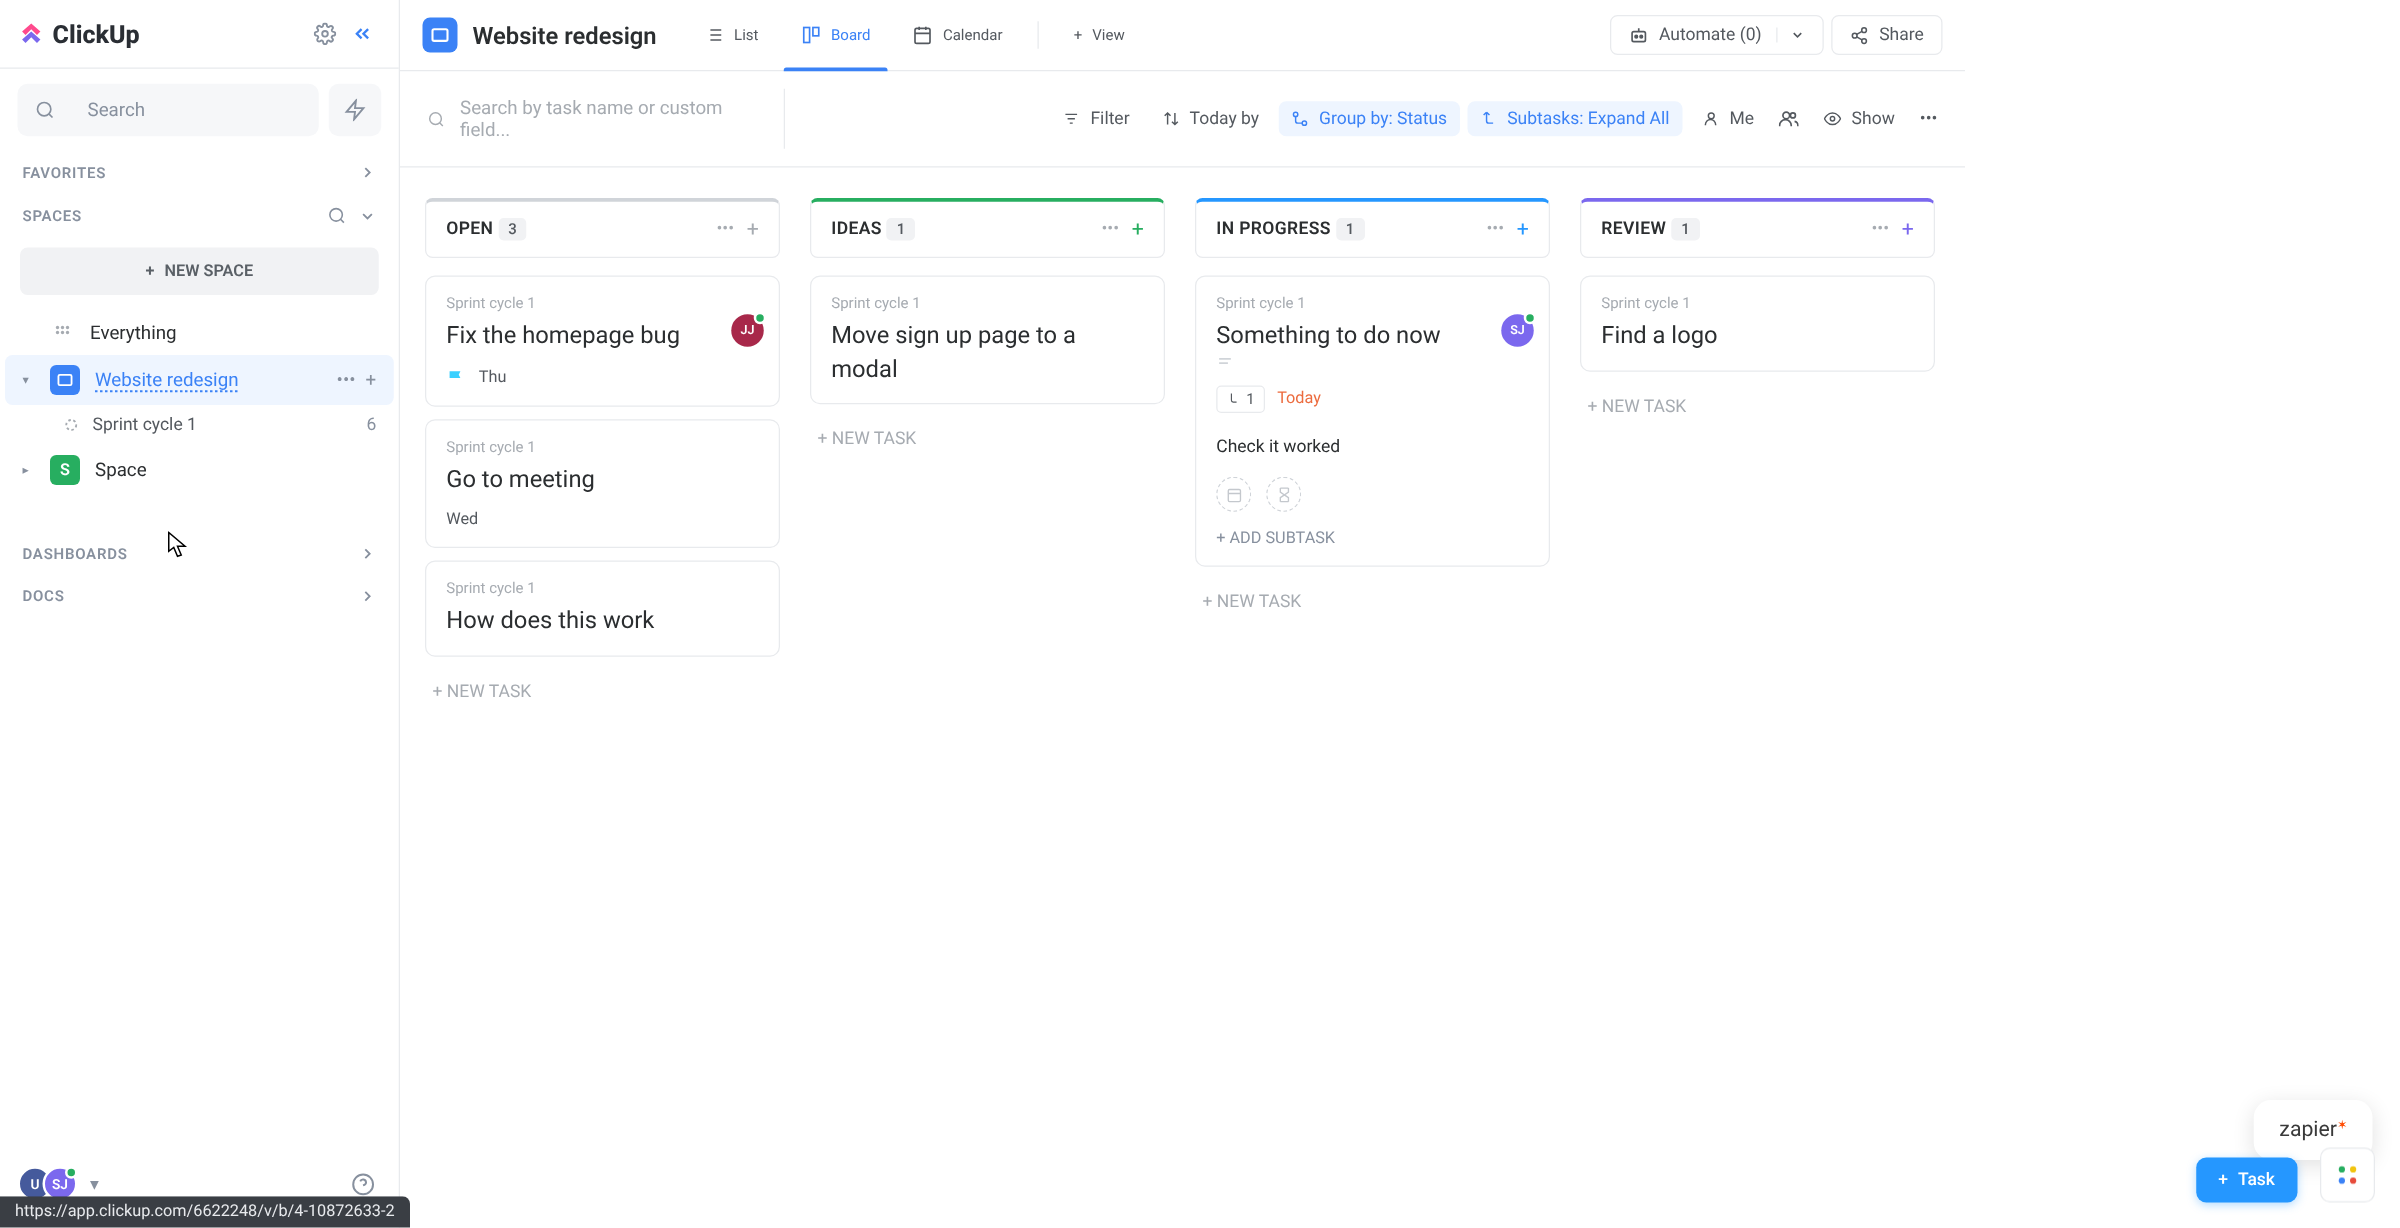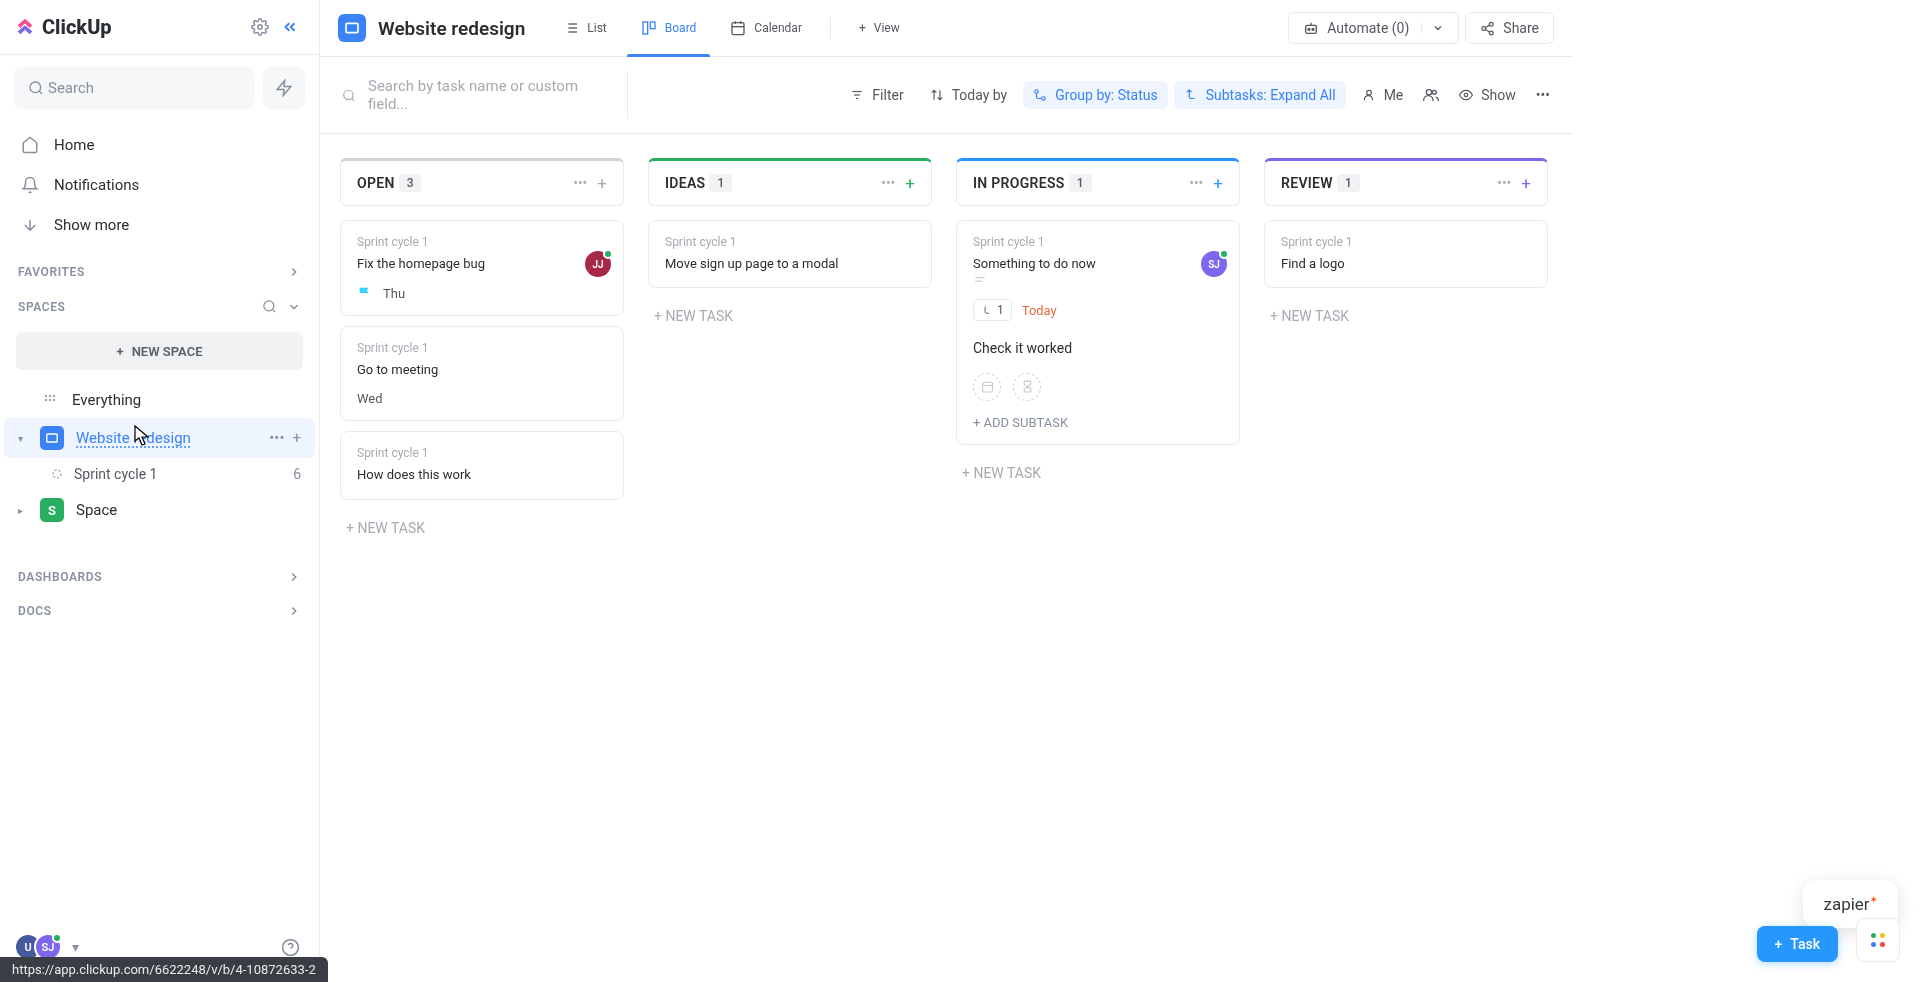--- a/index.html
+++ b/index.html
@@ -8,21 +8,21 @@
 
 
 .sidebar { width: 320px; border-right: 1px solid #e8eaed; display: flex; flex-direction: column; background: #fff; }
 .sidebar-top { display: flex; align-items: center; padding: 12px 14px; border-bottom: 1px solid #e8eaed; }
 .logo { display: flex; align-items: center; gap: 6px; font-weight: 800; font-size: 20px; color: #2a2e34; }
 .logo-icon { width: 22px; height: 22px; }
 .spacer { flex: 1; }
 .icon-btn { width: 30px; height: 30px; display: flex; align-items: center; justify-content: center; border-radius: 6px; cursor: pointer; color: #87909e; }
 
 .search-row { display: flex; gap: 8px; padding: 12px 14px; align-items: center; }
-.search-box { flex: 1; display: flex; align-items: center; gap: 4px; background: #f6f7f9; border-radius: 8px; height: 42px; padding: 0 14px; color: #87909e; font-size: 15px; }
+.search-box { flex: 1; display: flex; align-items: center; gap: 26px; background: #f6f7f9; border-radius: 8px; height: 42px; padding: 0 14px; color: #87909e; font-size: 15px; }
 .bolt-btn { width: 42px; height: 42px; display: flex; align-items: center; justify-content: center; border-radius: 8px; background: #f6f7f9; color: #87909e; }
 
 .nav { padding: 4px 10px 10px; }
 .nav-item { display: flex; align-items: center; gap: 14px; padding: 10px 10px; border-radius: 6px; cursor: pointer; font-size: 15px; color: #2b2e30; }
 .nav-icon { width: 20px; height: 20px; color: #87909e; display: flex; align-items: center; justify-content: center; }
 
 .section-header { display: flex; align-items: center; padding: 10px 18px; color: #87909e; font-size: 12px; letter-spacing: .6px; font-weight: 600; cursor: pointer; }
 .section-header .ch { margin-left: auto; }
 
 .new-space { margin: 8px 16px 12px; background: #f1f2f4; color: #5a6066; height: 38px; border-radius: 6px; display: flex; align-items: center; justify-content: center; gap: 8px; font-size: 13px; font-weight: 600; cursor: pointer; }
@@ -66,21 +66,21 @@
 .col { width: 284px; flex-shrink: 0; }
 .col-head { background: #fff; border: 1px solid #e8eaed; border-top: 3px solid; border-radius: 6px; padding: 12px 16px; display: flex; align-items: center; gap: 4px; margin-bottom: 14px; }
 .col-name { font-weight: 600; font-size: 14px; letter-spacing: .3px; }
 .col-count { background: #f1f2f4; color: #54595f; border-radius: 4px; padding: 2px 8px; font-size: 12px; font-weight: 500; }
 .col-actions { margin-left: auto; display: flex; gap: 10px; align-items: center; }
 .dots { color: #a6abb1; cursor: pointer; }
 .plus { cursor: pointer; font-size: 17px; }
 
 .card { background: #fff; border: 1px solid #e8eaed; border-radius: 8px; padding: 14px 16px; margin-bottom: 10px; position: relative; }
 .card-breadcrumb { font-size: 12px; color: #a6abb1; margin-bottom: 6px; }
-.card-title { font-size: 13px; color: #2b2e30; line-height: 1.4; }
+.card-title { font-size: 19px; color: #2b2e30; line-height: 1.4; }
 .card-row { display: flex; align-items: center; gap: 10px; margin-top: 12px; font-size: 13px; color: #54595f; }
 .flag { color: #3ad0ff; }
 .assignee { position: absolute; right: 12px; top: 30px; width: 26px; height: 26px; border-radius: 50%; display: flex; align-items: center; justify-content: center; color: #fff; font-size: 10px; font-weight: 600; }
 .assignee .online-dot{ top:-2px; right:-2px;}
 .prio { color: #d0d4d9; }
 .subpill { display: inline-flex; align-items: center; gap: 5px; border: 1px solid #e8eaed; border-radius: 4px; padding: 3px 7px; font-size: 12px; color: #54595f; }
 .due-today { color: #ec6b3e; font-size: 13px; }
 .ghost-row { display: flex; gap: 12px; margin-top: 14px; }
 .ghost-circ { width: 28px; height: 28px; border-radius: 50%; border: 1.5px dashed #d0d4d9; display: flex; align-items: center; justify-content: center; color: #c4c8cd; }
 .add-sub { color: #87909e; font-size: 13px; margin-top: 14px; cursor: pointer; }
@@ -137,46 +137,20 @@
           </svg>
         <span>Search</span>
       </div>
       <div class="bolt-btn">
           <svg width="18" height="18" viewBox="0 0 24 24" fill="none" stroke="currentColor" stroke-width="2">
             <path d="M13 2L3 14h9l-1 8 10-12h-9l1-8z"></path>
           </svg>
         </div>
     </div>
 
-    <div class="nav">
-      <div class="nav-item">
-        <span class="nav-icon">
-            <svg width="18" height="18" viewBox="0 0 24 24" fill="none" stroke="currentColor" stroke-width="2">
-              <path d="M3 9l9-7 9 7v11a2 2 0 0 1-2 2H5a2 2 0 0 1-2-2z"></path>
-            </svg>
-          </span>
-        <span>Home</span>
-      </div>
-      <div class="nav-item">
-        <span class="nav-icon">
-            <svg width="18" height="18" viewBox="0 0 24 24" fill="none" stroke="currentColor" stroke-width="2">
-              <path d="M18 8A6 6 0 0 0 6 8c0 7-3 9-3 9h18s-3-2-3-9M13.73 21a2 2 0 0 1-3.46 0"></path>
-            </svg>
-          </span>
-        <span>Notifications</span>
-      </div>
-      <div class="nav-item">
-        <span class="nav-icon">
-            <svg width="18" height="18" viewBox="0 0 24 24" fill="none" stroke="currentColor" stroke-width="2">
-              <path d="M12 5v14M19 12l-7 7-7-7"></path>
-            </svg>
-          </span>
-        <span>Show more</span>
-      </div>
-    </div>
 
     <div class="section-header">
       <span>FAVORITES</span>
       <span class="ch">
           <svg width="14" height="14" viewBox="0 0 24 24" fill="none" stroke="currentColor" stroke-width="2.5">
             <path d="M9 18l6-6-6-6"></path>
           </svg>
         </span>
     </div>
 

